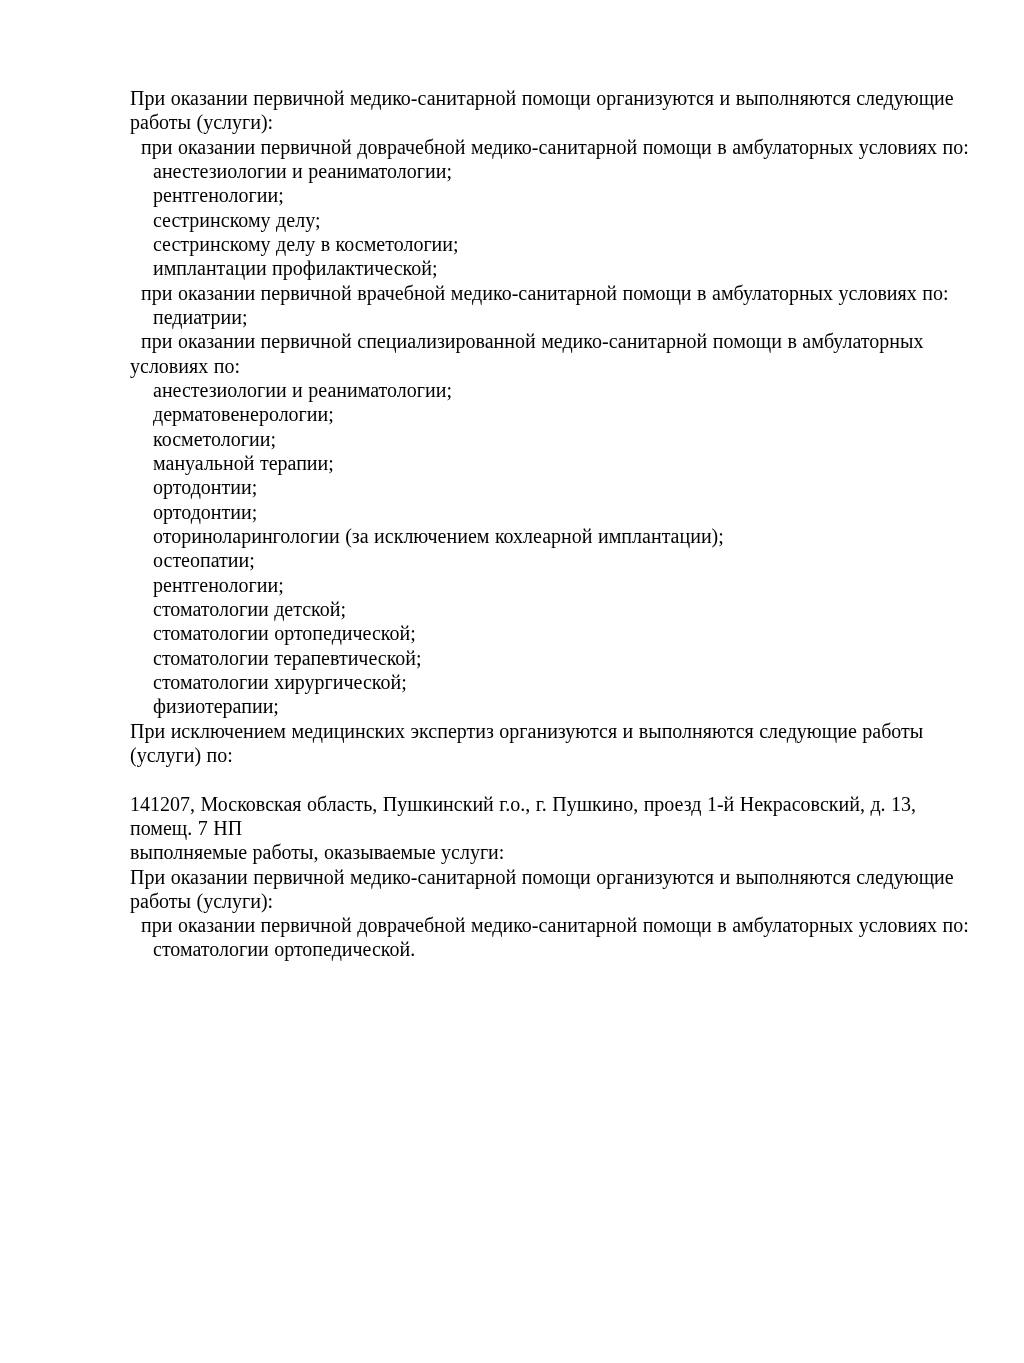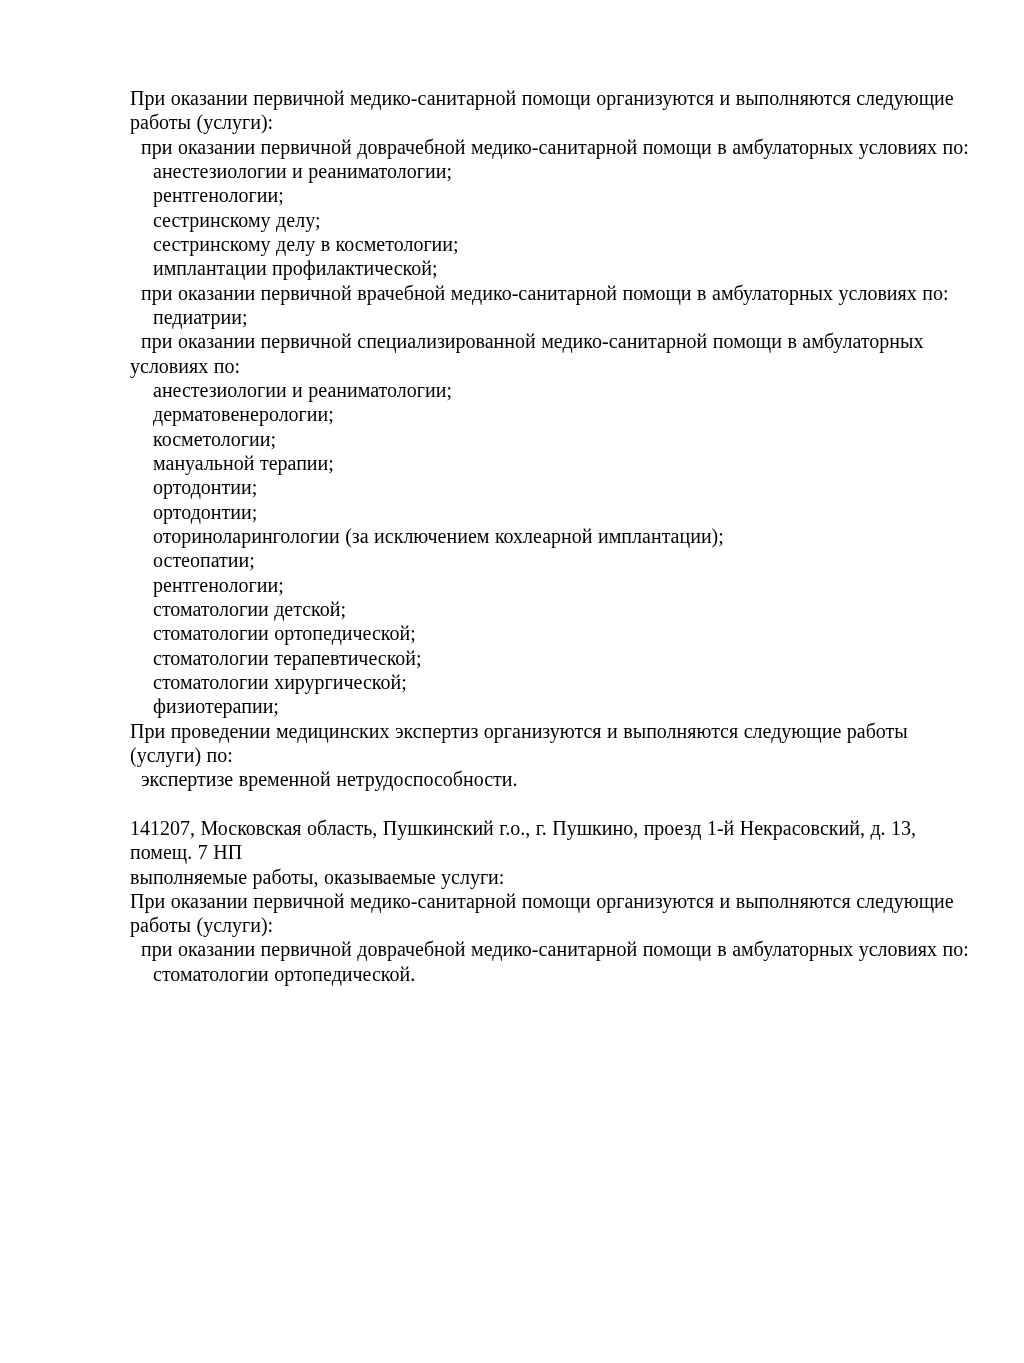--- a/index.html
+++ b/index.html
@@ -57,22 +57,21 @@
       <p class="indent-2">ортодонтии;</p>
       <p class="indent-2">ортодонтии;</p>
       <p class="indent-2">оториноларингологии (за исключением кохлеарной имплантации);</p>
       <p class="indent-2">остеопатии;</p>
       <p class="indent-2">рентгенологии;</p>
       <p class="indent-2">стоматологии детской;</p>
       <p class="indent-2">стоматологии ортопедической;</p>
       <p class="indent-2">стоматологии терапевтической;</p>
       <p class="indent-2">стоматологии хирургической;</p>
       <p class="indent-2">физиотерапии;</p>
-      <p class="indent-0">При проведении медицинских экспертиз организуются и выполняются следующие работы (услуги) по:</p>
-      <p class="indent-1">экспертизе временной нетрудоспособности.</p>
+      <p class="indent-0">При исключением медицинских экспертиз организуются и выполняются следующие работы (услуги) по:</p>
       <p class="blank-line"></p>
       <p class="indent-0">141207, Московская область, Пушкинский г.о., г. Пушкино, проезд 1-й Некрасовский, д. 13, помещ. 7 НП</p>
       <p class="indent-0">выполняемые работы, оказываемые услуги:</p>
       <p class="indent-0">При оказании первичной медико-санитарной помощи организуются и выполняются следующие работы (услуги):</p>
       <p class="indent-1">при оказании первичной доврачебной медико-санитарной помощи в амбулаторных условиях по:</p>
       <p class="indent-2">стоматологии ортопедической.</p>
     </div>
 </div>
 
 </body></html>

